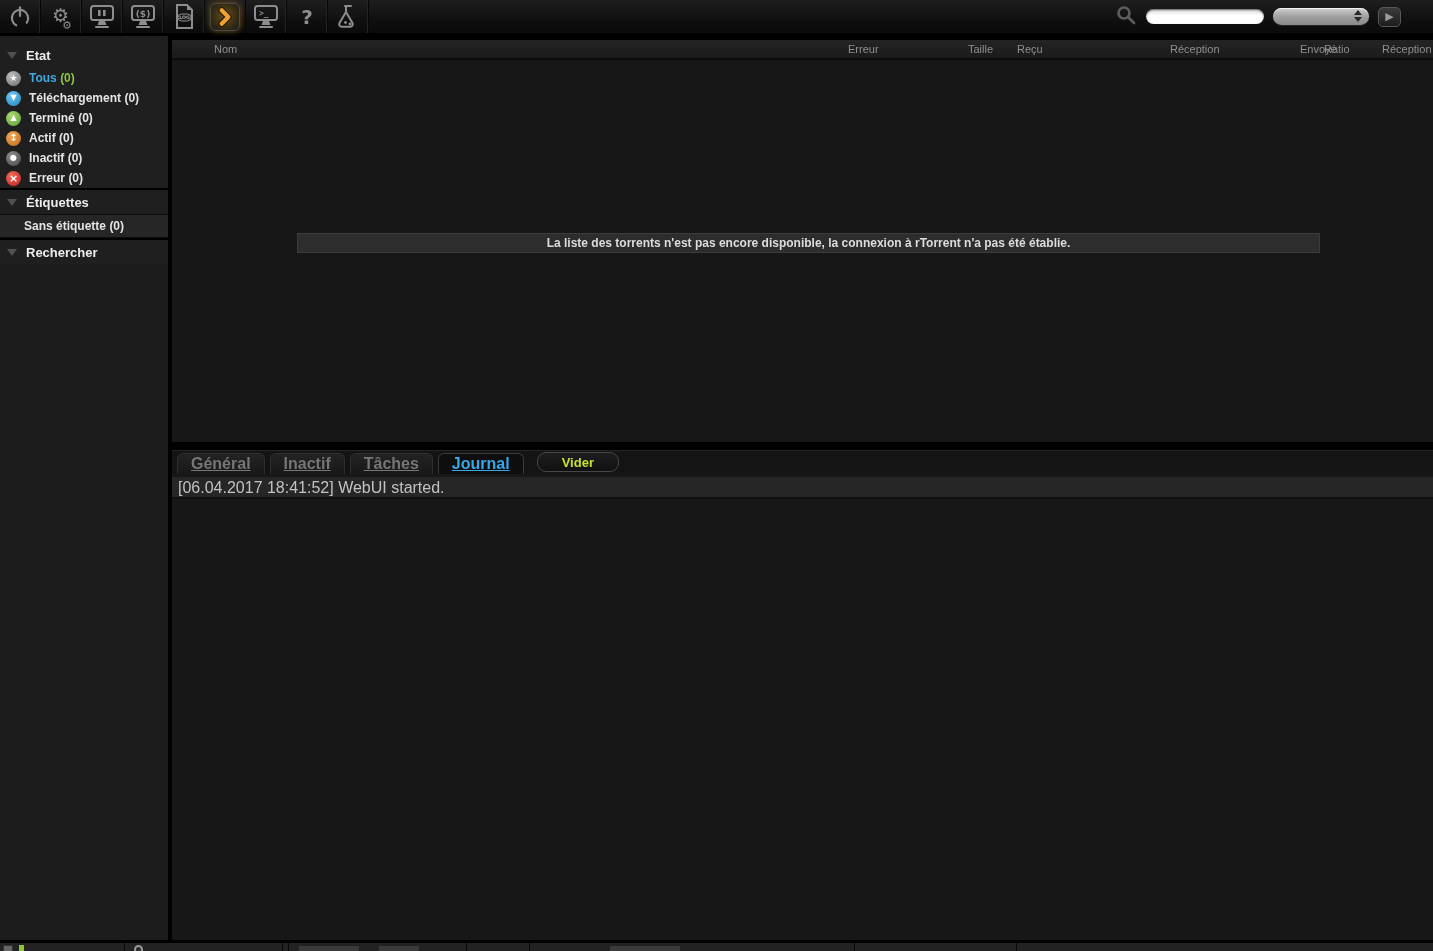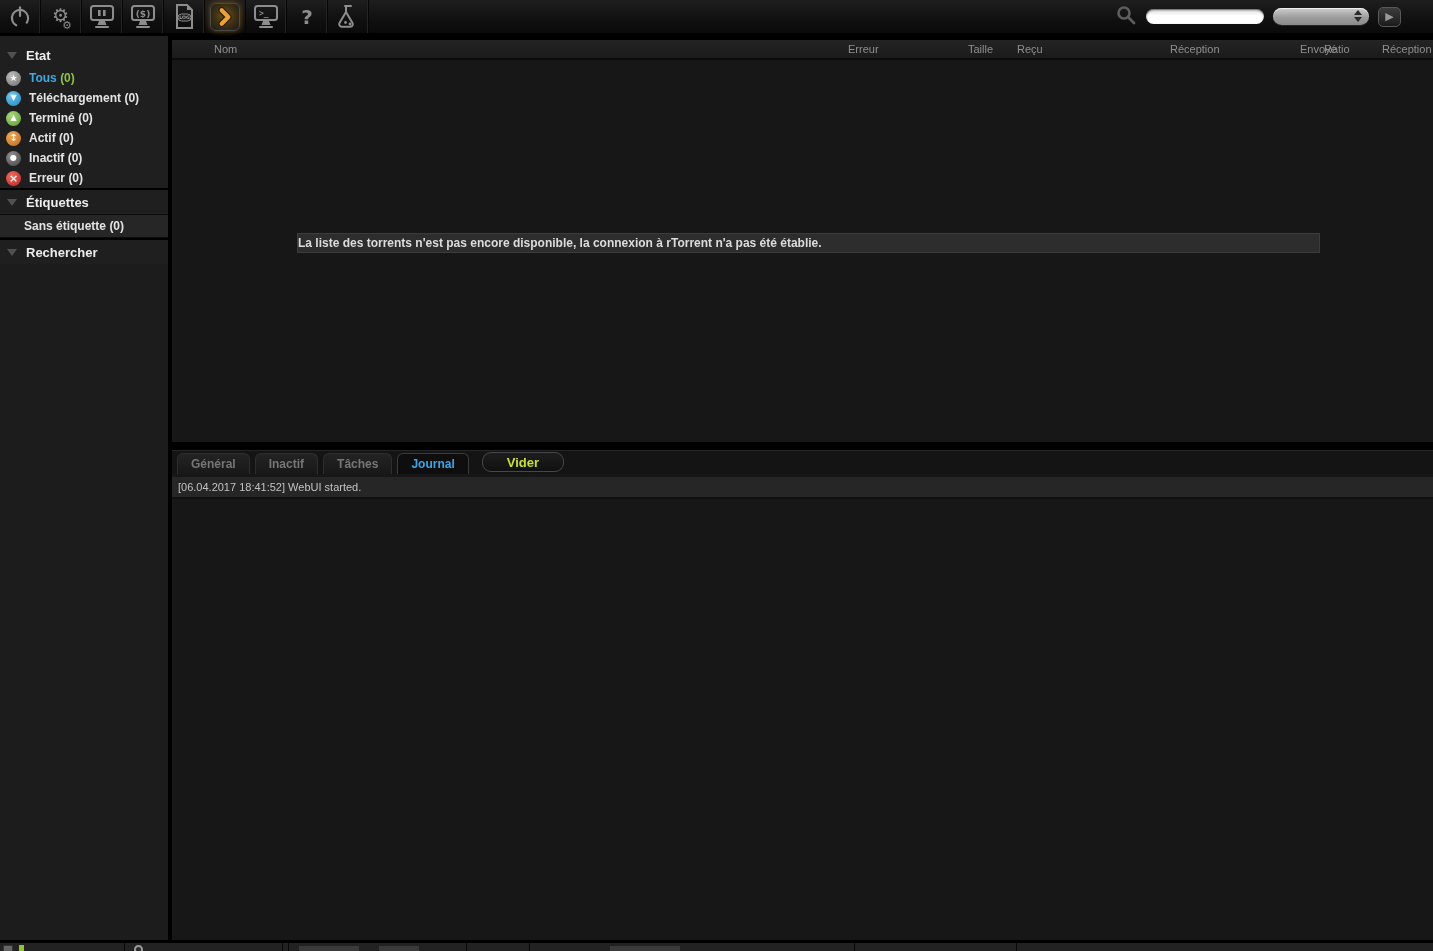--- a/index.html
+++ b/index.html
@@ -65,36 +65,36 @@
   .vsplit { width:4px; background:#000; cursor:col-resize; }
 
   
   .main { flex:1; display:flex; flex-direction:column; background:#171717; border-top:4px solid #000; }
   .table-header { height:20px; flex:0 0 20px; position:relative; color:#8f8f8f; font-size:11px;
     background:linear-gradient(#242424,#1b1b1b); border-bottom:2px solid #0b0b0b; }
   .col { position:absolute; top:3px; cursor:pointer; white-space:nowrap;margin-left:36px; }
   .torrent-area { flex:0 0 382px; position:relative; background:#171717; }
   .empty-msg { position:absolute; left:125px; top:173px; width:1023px; height:20px; line-height:19px;
     background:#2d2d2d; border:1px solid #3c3c3c; color:#dcdcdc; font-size:12px; font-weight:bold;
-    text-align:left; overflow:hidden; }
+    text-align:center; overflow:hidden; }
   .hsplit { height:8px; flex:0 0 8px; background:#000; cursor:row-resize; }
 
   
   .bottom-panel { flex:1; background:#171717; display:flex; flex-direction:column; }
   .tabbar { height:24px; flex:0 0 24px; background:#141414; border-top:1px solid #262626;
     display:flex; align-items:flex-end; padding-left:5px; gap:5px; }
-  .tab { height:21px; padding:0 13px; display:flex; align-items:center; font-size:12px; font-weight:bold;
+  .tab { height:21px; padding:0 13px; display:flex; align-items:center; font-size:16px; font-weight:bold;
     color:#767676; background:linear-gradient(#232323,#181818); border:1px solid #2e2e2e; border-bottom:none;
-    border-radius:6px 6px 0 0; cursor:pointer; }
+    border-radius:6px 6px 0 0; cursor:pointer;text-decoration:underline; }
   .tab.active { color:#3aa6e8; background:#0e0e0e; border-color:#3a3a3a; }
   .vider-btn { height:20px; margin:0 0 2px 8px; padding:0 24px; border-radius:9px;
     border:1px solid #474747; background:linear-gradient(#1e1e1e,#101010); color:#c8e02e;
     font-size:13px; font-weight:bold; display:flex; align-items:center; cursor:pointer; }
   .log-area { flex:1; padding-top:3px; }
-  .log-row { background:#262626; border-bottom:2px solid #101010; color:#c2c2c2; font-size:11px;
+  .log-row { background:#262626; border-bottom:2px solid #101010; color:#c2c2c2; font-size:16px;
     padding:3px 6px 2px 6px; line-height:15px; white-space:nowrap; overflow:hidden; }
 
   
   .status-bar { flex:0 0 11px; border-top:3px solid #000; background:#222; display:flex; overflow:hidden; }
   .seg { height:16px; border-right:1px solid #080808; position:relative; }
   .stub { position:absolute; top:2px; background:#555; }
   .stub.disk { left:3px; width:10px; height:9px; background:#666; border:1px solid #333; }
   .stub.green { left:19px; width:5px; height:10px; background:#8ac832; }
   .stub.circle { left:9px; width:9px; height:9px; border-radius:50%; background:#2a2a2a; border:2px solid #999; }
   .stub.smudge { height:6px; top:3px; background:#3a3a3a; }

